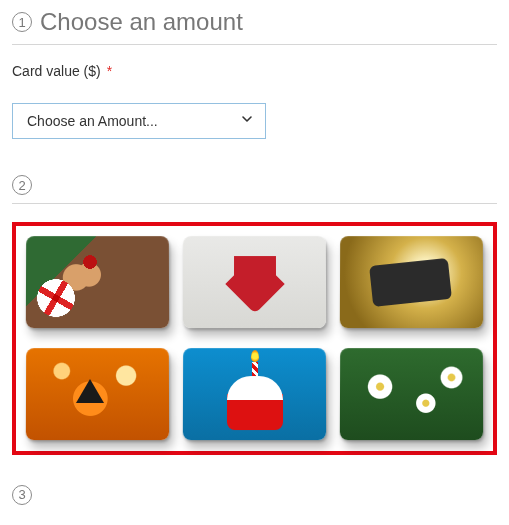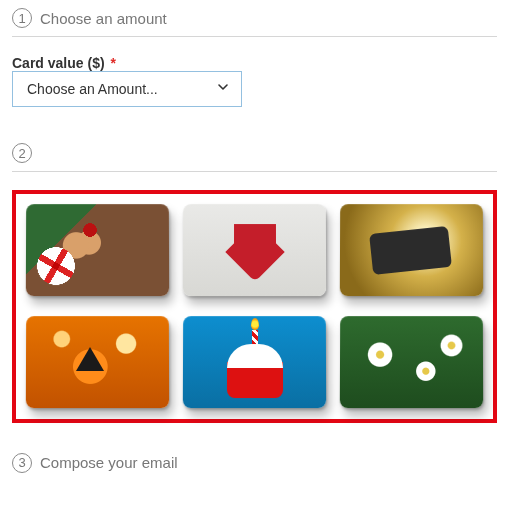--- a/index.html
+++ b/index.html
@@ -25,36 +25,36 @@
     border: 1.2px solid #8a8a8a;
     border-radius: 50%;
     display: flex;
     align-items: center;
     justify-content: center;
     font-size: 13px;
     color: #777;
     flex-shrink: 0;
   }
   .step-title {
-    font-size: 15px;
+    font-size: 24px;
     color: #777;
     font-weight: 400;
   }
   .field-label {
     font-size: 14px;
-    font-weight: 700;
+    font-weight: 400;
     color: #333;
-    margin-bottom: 0;
+    margin-bottom: 24px;
     display: flex;
     gap: 6px;
   }
   .req { color: #e02b27; }
   .select-wrap {
     position: relative;
-    width: 230px;
+    width: 254px;
     margin-bottom: 34px;
   }
   .select {
     width: 100%;
     height: 36px;
     border: 1px solid #94c0e0;
     background: #fff;
     padding: 0 36px 0 14px;
     font-size: 14px;
     color: #333;
@@ -182,14 +182,13 @@
     <div class="card c5" title="birthday-cupcake">
       <div class="candle"></div>
       <div class="flame"></div>
     </div>
     <div class="card c6" title="white-daisies"></div>
   </div>
 </div>
 
 <div class="step-header step3" style="border-bottom:none;margin-bottom:0;">
   <div class="step-num">3</div>
-  <div class="step-title">Compose your email</div>
 </div>
 
 </body></html>

